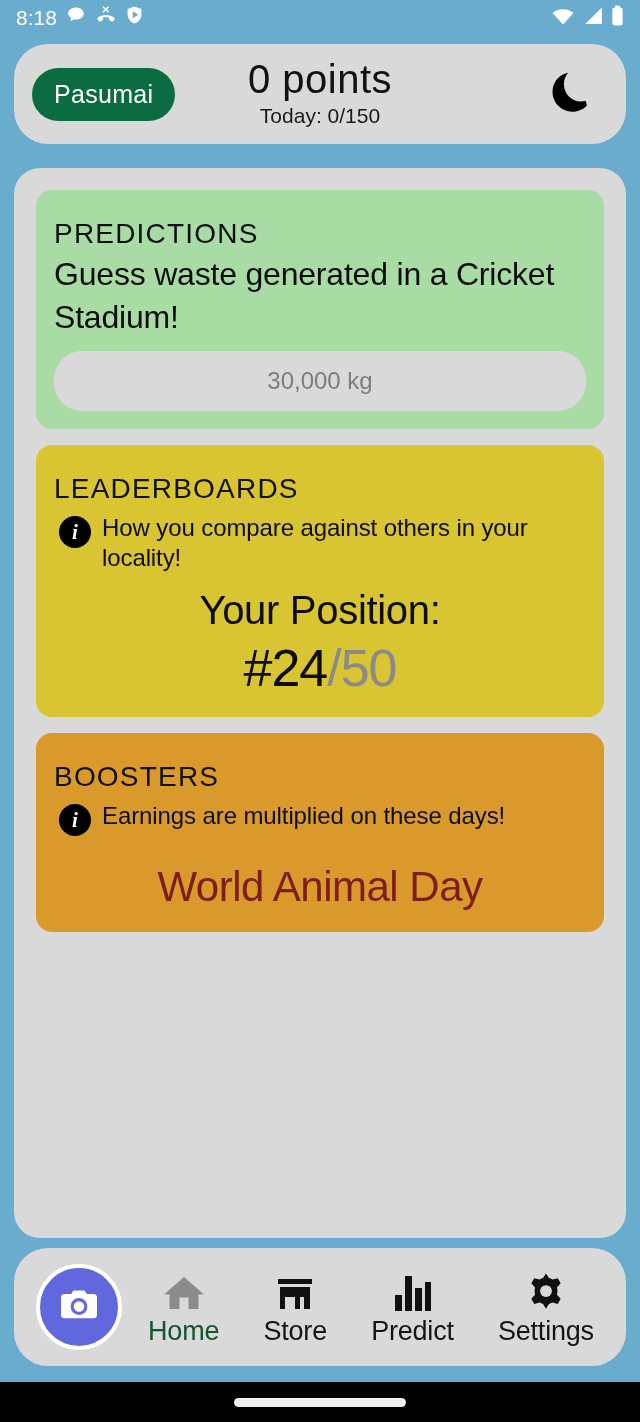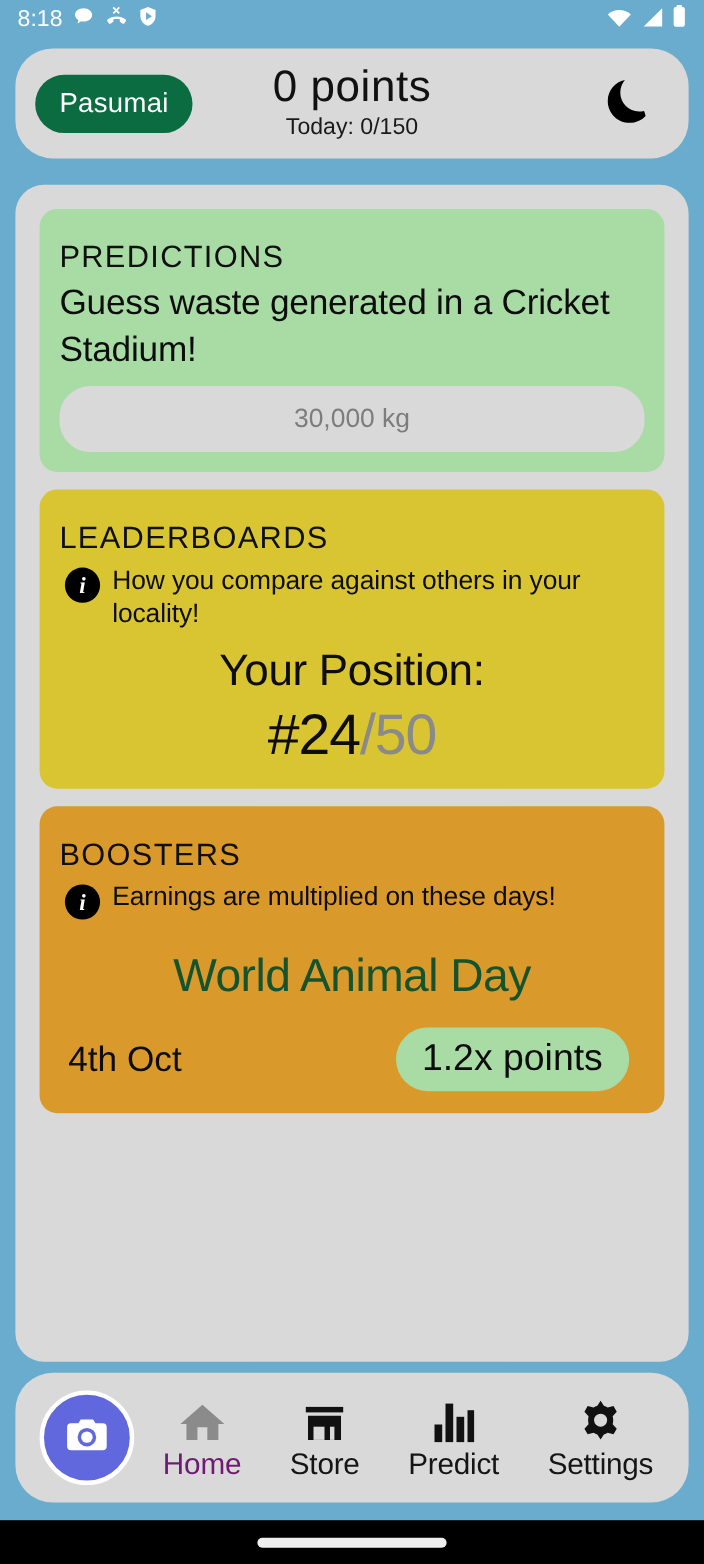--- a/index.html
+++ b/index.html
@@ -168,21 +168,21 @@
     margin-top:14px; line-height:1.2; letter-spacing:-0.3px;
   }
   .pos-value {
     text-align:center; margin-top:6px; line-height:1.1;
   }
   .pos-rank { font-size:52px; color:#0d0d0d; letter-spacing:-1px; }
   .pos-total { font-size:52px; color:#8a8a8a; letter-spacing:-1px; }
 
   .booster-name {
     text-align:center;
-    font-size:42px; color:#14532d;
+    font-size:42px; color:#7f1d1d;
     margin-top:26px; line-height:1.2; letter-spacing:-0.5px;
   }
   .booster-row {
     display:flex; align-items:center; justify-content:space-between;
     margin-top:22px;
   }
   .booster-date {
     font-size:32px; color:#0d0d0d; line-height:1.2;
     padding-left:8px;
   }
@@ -223,21 +223,21 @@
   .nav-item {
     display:flex; flex-direction:column; align-items:center;
     gap:2px; cursor:pointer;
   }
   .nav-ico {
     height:46px; display:flex; align-items:flex-end; justify-content:center;
   }
   .nav-label {
     font-size:27px; color:#151515; line-height:1.2; letter-spacing:-0.2px;
   }
-  .nav-label.muted { color:#701a75; }
+  .nav-label.muted { color:#14532d; }
 
   
   .gesture-area {
     position:absolute; left:0; top:1382px;
     width:640px; height:40px;
     background:#000000;
     display:flex; align-items:center; justify-content:center;
   }
   .gesture-pill {
     width:172px; height:9px; border-radius:6px; background:#efefef;
@@ -325,24 +325,20 @@
       </div>
     </div>
 
     <div class="card card-boosters">
       <div class="sec-label">BOOSTERS</div>
       <div class="info-row">
         <span class="info-icon">i</span>
         <span class="info-text">Earnings are multiplied on these days!</span>
       </div>
       <div class="booster-name">World Animal Day</div>
-      <div class="booster-row">
-        <span class="booster-date">4th Oct</span>
-        <span class="booster-badge">1.2x points</span>
-      </div>
     </div>
 
   </div>
 
   <div class="bottom-nav">
     <div class="fab">
       <span>
         <svg width="48" height="48" viewBox="0 0 48 48">
           <path fill="#fff" d="M18.4 9.5l-2.2 3.4H9.6A3.6 3.6 0 0 0 6 16.5v17.2a3.6 3.6 0 0 0 3.6 3.6h28.8a3.6 3.6 0 0 0 3.6-3.6V16.5a3.6 3.6 0 0 0-3.6-3.6h-6.6l-2.2-3.4z"></path>
           <circle cx="24" cy="25.5" r="8.4" fill="#6168dd"></circle>

